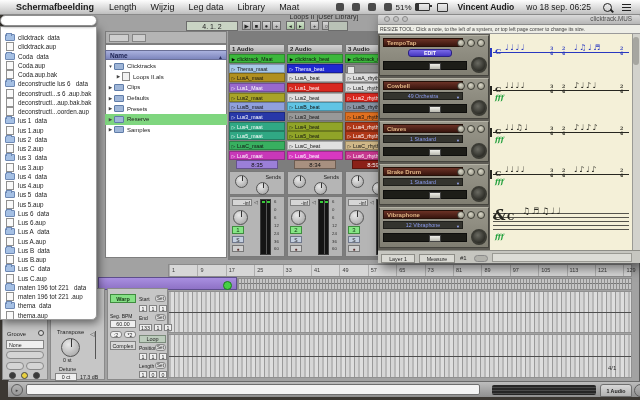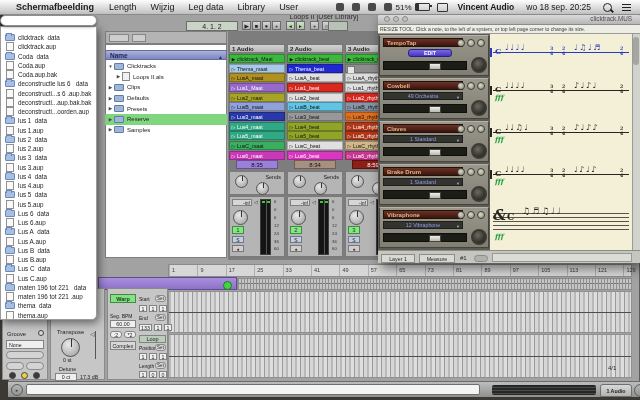--- a/index.html
+++ b/index.html
@@ -165,36 +165,36 @@
 
   
   <div id="menubar" class="abs">
     <span id="mb-apple"></span>
     <span id="mb-app">Schermafbeelding</span>
     <span id="mb-menus" style="display:flex;">
         <div class="mb-item">Length</div>
         <div class="mb-item">Wijzig</div>
         <div class="mb-item">Leg data</div>
         <div class="mb-item">Library</div>
-        <div class="mb-item">User</div>
+        <div class="mb-item">Maat</div>
       </span>
     <span id="mb-right">
       <span id="mb-icons" style="display:flex;">
           <div class="st-ico"></div>
           <div class="st-ico"></div>
           <div class="st-ico"></div>
           <div class="st-ico"></div>
         </span>
       <span style="font-size:8px;">51%</span>
       <span id="mb-batt">
           <i></i>
         </span>
       <span id="mb-disp"></span>
       <span id="mb-user">Vincent Audio</span>
-      <span id="mb-clock">wo 18 sep. 20:25</span>
+      <span id="mb-clock">wo 18 sep. 06:25</span>
       <span id="mb-search"></span>
       <span id="mb-list"></span>
     </span>
   </div>
 
   
   <div id="live" class="abs"></div>
   <div id="live-title" class="abs">Loops II  [User Library]</div>
   <div id="t-pos" class="abs">4. 1. 2</div>
   <span id="t-buttons"><div class="tbtn" style="left: 242px; top: 21px; z-index: 2;">▶</div><div class="tbtn" style="left: 252px; top: 21px; z-index: 2;">■</div><div class="tbtn" style="left: 262px; top: 21px; z-index: 2;">●</div><div class="tbtn" style="left: 272px; top: 21px; z-index: 2;">+</div><div class="tbtn tgrn" style="left: 286px; top: 21px; z-index: 2;">◂</div><div class="tbtn tgrn" style="left: 296px; top: 21px; z-index: 2;">▸</div><div class="tbtn" style="left: 310px; top: 21px; z-index: 2;">+</div><div class="tbtn" style="left: 322px; top: 21px; z-index: 2;">○</div></span>

